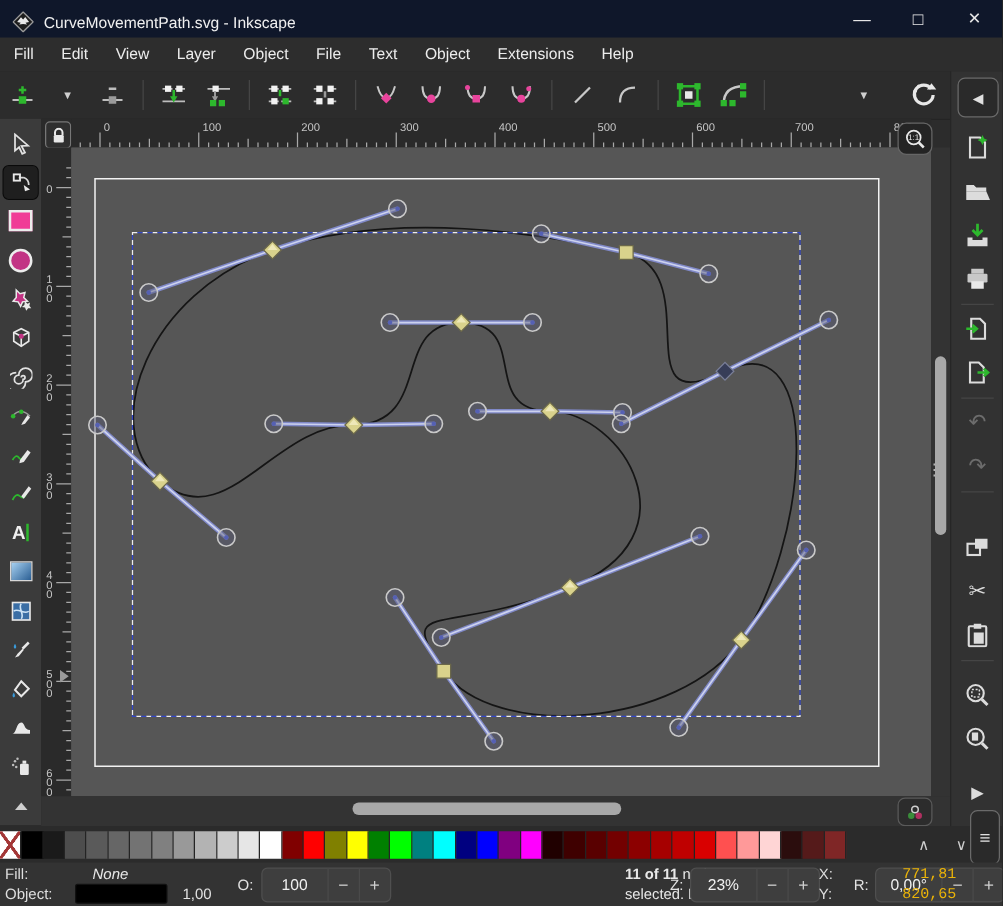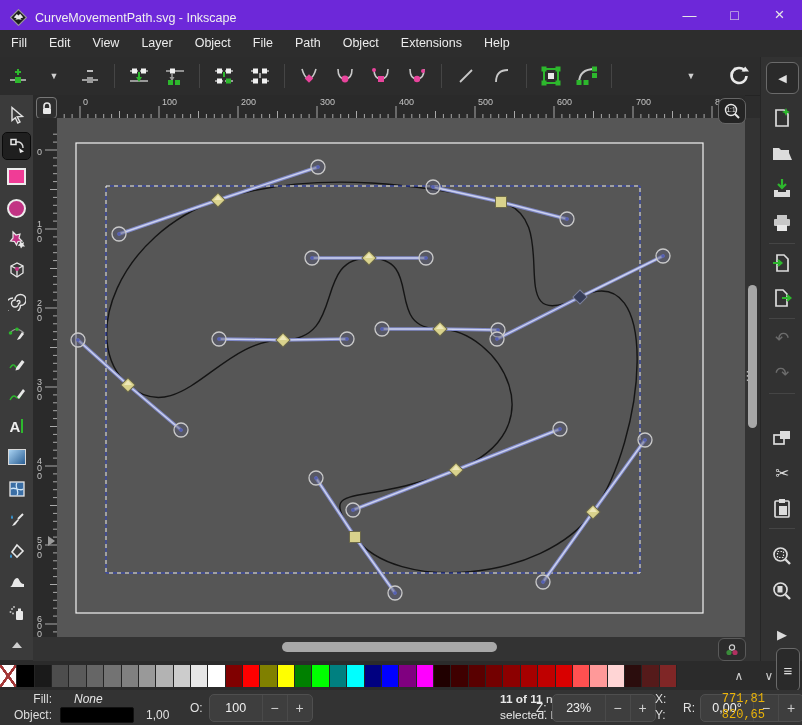--- a/index.html
+++ b/index.html
@@ -1,19 +1,19 @@
 <!DOCTYPE html>
 <html><head>
 <meta charset="utf-8">
 <style>
   html,body{margin:0;padding:0;background:#1a1a1a;}
   body{font-family:"Liberation Sans","DejaVu Sans",sans-serif;-webkit-font-smoothing:antialiased;}
   #app{position:relative;width:802px;height:725px;background:#2c2c2c;overflow:hidden;color:#e6e6e6;}
   
-  #titlebar{position:absolute;left:0;top:0;width:802px;height:35px;background:#6d28d9;display:flex;align-items:center;text-align:center;}
+  #titlebar{position:absolute;left:0;top:0;width:802px;height:35px;background:#0f172a;display:flex;align-items:center;text-align:center;}
   #titlebar .logo{margin:0 8px 0 10px;width:17px;height:17px;}
   #titlebar .title{font-size:12.5px;color:#f0f0f0;}
   #winbtns{position:absolute;right:0;top:0;height:30px;display:flex;}
   .winbtn{width:45px;height:30px;display:flex;align-items:center;justify-content:center;font-size:14px;color:#e6e6e6;}
   
   #menubar{position:absolute;left:0;top:30px;width:802px;height:27px;background:#2d2d2d;display:flex;align-items:center;border-bottom:1px solid #262626;}
   .menu-item{padding:0 11px;font-size:12.5px;height:27px;line-height:27px;color:#ececec;}
   
   #toolbar{position:absolute;left:0;top:57px;width:760px;height:38px;background:#2c2c2c;display:flex;align-items:center;border-bottom:1px solid #242424;}
   .tbtn{width:26px;height:28px;margin:0 5px;display:flex;align-items:center;justify-content:center;border-radius:3px;}
@@ -51,21 +51,21 @@
   .swatch{flex:0 0 17.36px;height:22px;box-sizing:border-box;border-right:1px solid #242424;}
   .swatch.none{background:
     linear-gradient(to top right,transparent 45%,#a33636 46%,#a33636 55%,transparent 56%),
     linear-gradient(to bottom right,transparent 45%,#a33636 46%,#a33636 55%,transparent 56%),#fff;}
   .palchev{width:30px;text-align:center;color:#cfcfcf;font-size:12px;}
   #palmenu{position:absolute;right:2px;top:-13px;width:22px;height:42px;border:1px solid #6a6a6a;border-radius:6px;background:#2a2a2a;display:flex;align-items:center;justify-content:center;color:#e0e0e0;font-size:15px;font-weight:bold;}
   
   #statusbar{position:absolute;left:0;top:690px;width:802px;height:35px;background:#333;font-size:12px;color:#e2e2e2;}
   #fillstroke{position:absolute;left:4px;top:1px;width:185px;line-height:15px;}
   #fillstroke .row{display:flex;align-items:center;height:16px;}
-  #fillstroke .lab{width:48px;text-align:right;margin-right:8px;color:#dedede;}
+  #fillstroke .lab{width:48px;text-align:left;margin-right:8px;color:#dedede;}
   #strokeswatch{width:72px;height:14px;background:#000;border:1px solid #111;border-radius:2px;}
   .spin{display:inline-flex;align-items:center;background:#3e3e3e;border:1px solid #4f4f4f;border-radius:5px;height:26px;overflow:hidden;}
   .spin .val{padding:0 10px;min-width:32px;text-align:center;font-size:12.5px;color:#f0f0f0;}
   .spin .b{width:24px;height:26px;display:flex;align-items:center;justify-content:center;color:#cfcfcf;border-left:1px solid #4a4a4a;font-size:14px;}
   #opacity{position:absolute;left:190px;top:4px;display:flex;align-items:center;gap:6px;}
   #layerctl{position:absolute;left:338px;top:4px;display:flex;align-items:center;gap:9px;height:26px;}
   #layerbar{width:3px;height:18px;background:#3f7fd6;border-radius:1px;}
   #statusmsg{position:absolute;left:500px;top:1px;width:150px;line-height:16px;font-size:11.8px;color:#e8e8e8;}
   #coords{position:absolute;left:655px;top:1px;width:110px;line-height:16px;}
   #coords .crow{display:flex;}
@@ -96,21 +96,21 @@
     </div>
   </div>
 
   <div id="menubar">
       <div class="menu-item">Fill</div>
       <div class="menu-item">Edit</div>
       <div class="menu-item">View</div>
       <div class="menu-item">Layer</div>
       <div class="menu-item">Object</div>
       <div class="menu-item">File</div>
-      <div class="menu-item">Path</div>
+      <div class="menu-item">Text</div>
       <div class="menu-item">Object</div>
       <div class="menu-item">Extensions</div>
       <div class="menu-item">Help</div>
     </div>
 
   <div id="toolbar">
     <div class="tbtn">
       <svg width="20" height="20" viewBox="0 0 20 20">
           <path d="M2,14 h16" stroke="#bdbdbd" stroke-width="1.6"></path>
           <rect x="7" y="11" width="6" height="6" fill="#2db82d"></rect>

